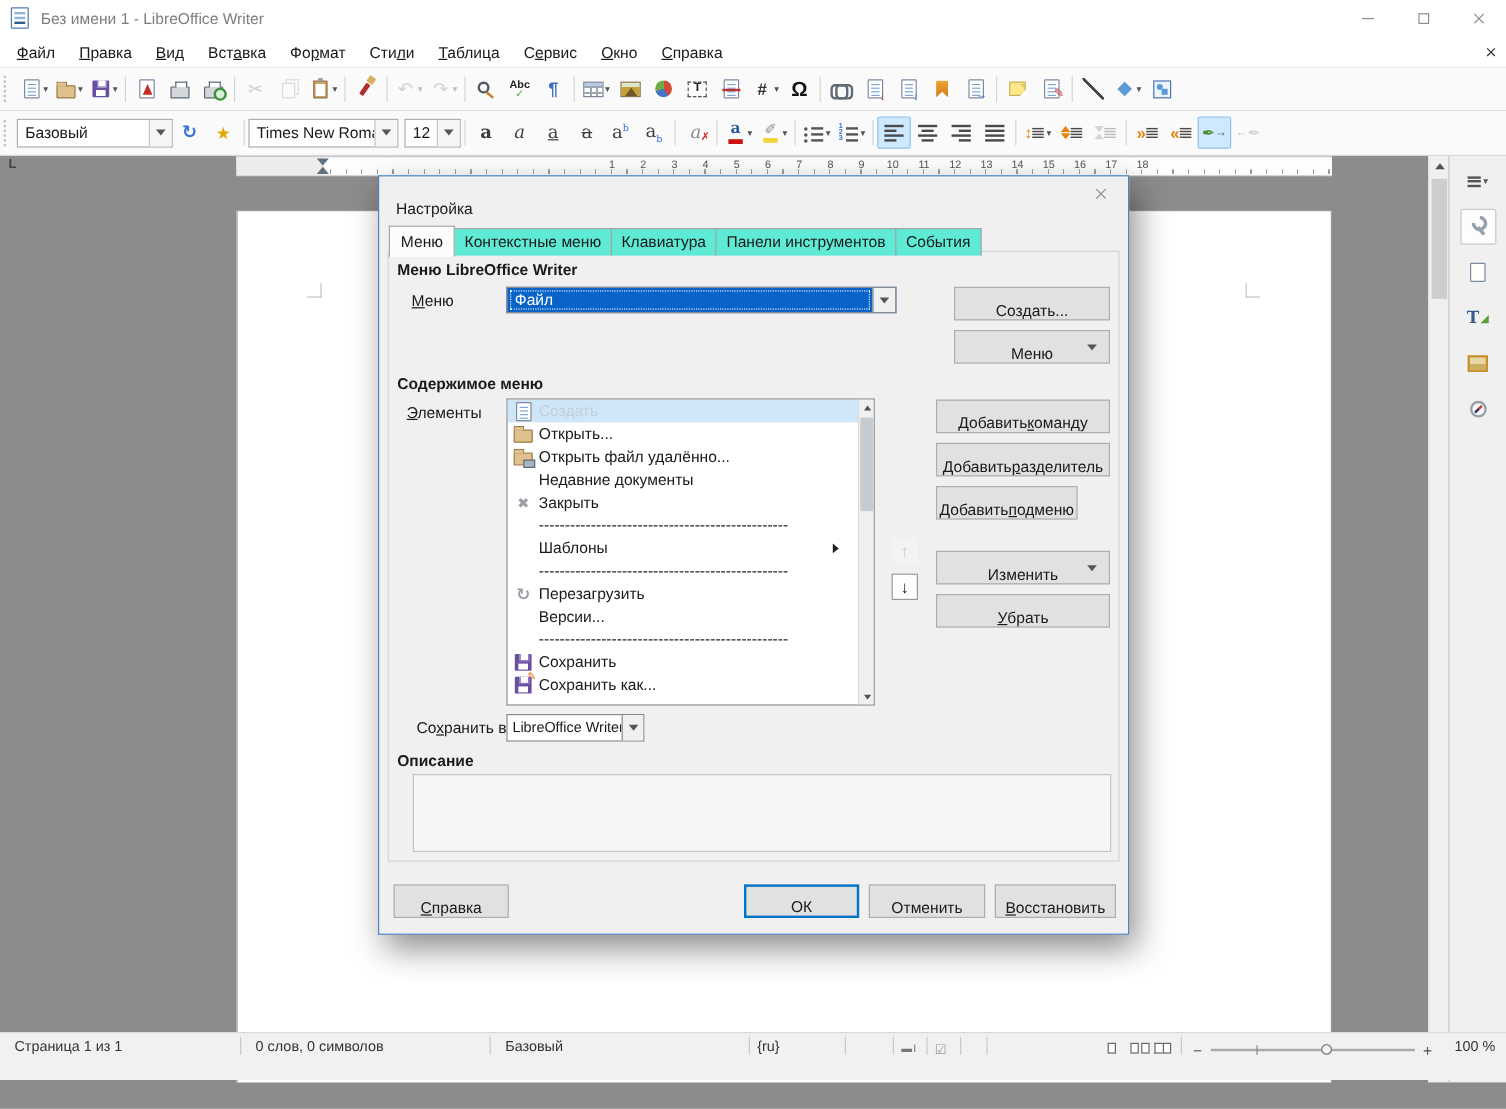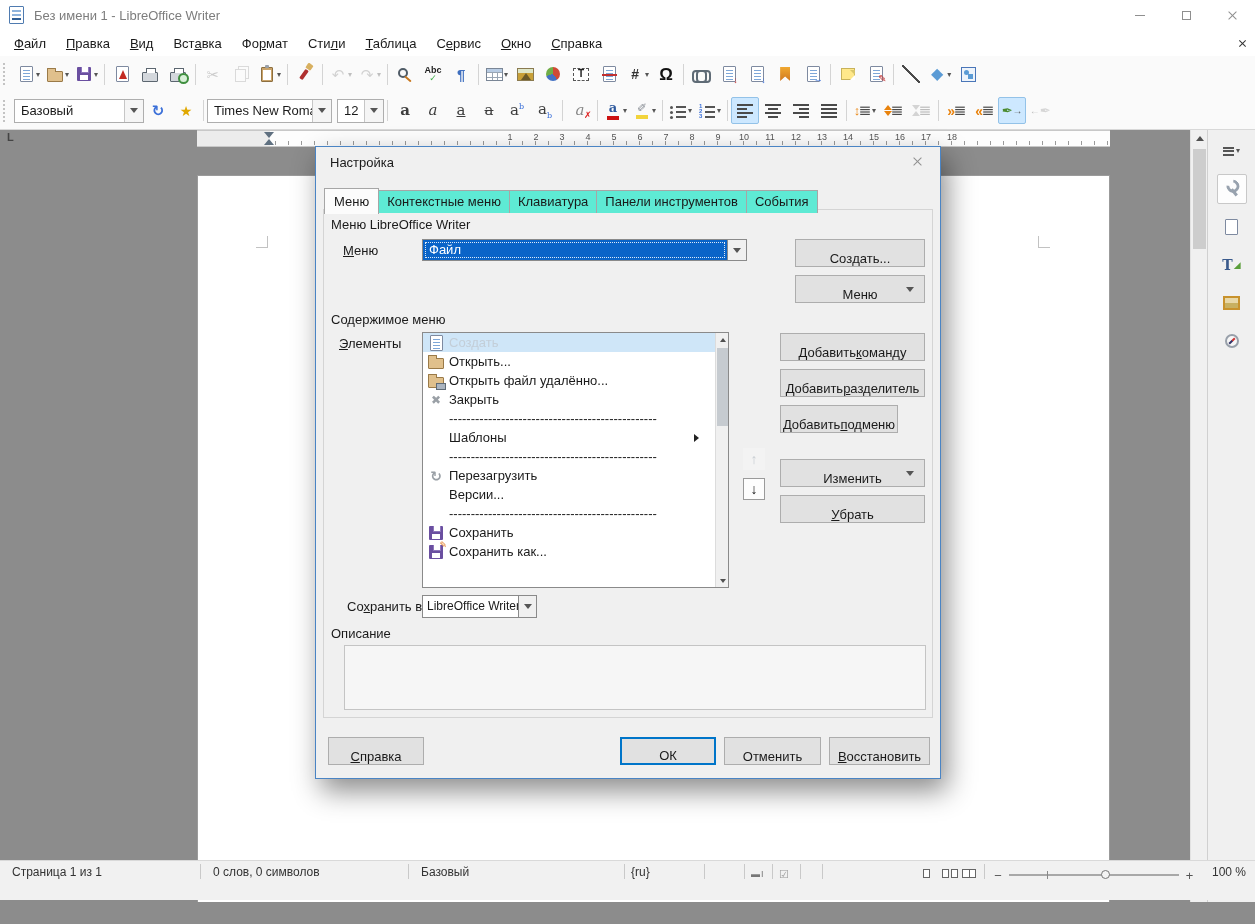--- a/index.html
+++ b/index.html
@@ -159,27 +159,27 @@
   .sdiv{position:absolute;top:3px;width:1px;height:15px;background:#c9c9c9}
   .sic{position:absolute;top:2px;display:flex;align-items:center;height:18px}
   .zoomw{position:absolute;left:994px;top:1px;display:flex;align-items:center;gap:7px;height:20px}
   .zsign{font-size:13px;color:#555}
   .ztrack{position:relative;width:170px;height:2px;background:#a8a8a8}
   .ztick{position:absolute;left:38px;top:-3px;width:1px;height:8px;background:#888}
   .zthumb{position:absolute;left:92px;top:-4px;width:9px;height:9px;border:1px solid #777;border-radius:50%;background:#f4f4f4}
 
   
   .dialog{position:absolute;left:315px;top:146px;width:626px;height:633px;background:#f0f0f0;border:1px solid #4a84c4;box-shadow:6px 12px 26px rgba(0,0,0,.45)}
-  .dlg-title{position:absolute;left:14px;top:8px;font-size:13px;color:#1a1a1a}
+  .dlg-title{position:absolute;left:14px;top:19px;font-size:13px;color:#1a1a1a}
   .dlg-close{position:absolute;right:16px;top:9px;width:12px;height:12px}
   .tabs{position:absolute;left:9px;top:41px;display:flex;align-items:flex-end;z-index:2}
   .tab{padding:3px 8px 4px;border:1px solid #a6a6a6;border-bottom:none;background:#5eead4;margin-left:-1px;white-space:nowrap}
   .tab.active{background:#fcfcfc;padding:5px 9px;margin-bottom:-1px;z-index:3;position:relative}
   .panel{position:absolute;left:7px;top:62px;width:610px;height:509px;border:1px solid #d4d4d4;background:#f0f0f0}
-  .dsec{position:absolute;font-weight:normal}
+  .dsec{position:absolute;font-weight:bold}
   .dlabel{position:absolute}
   .sel-combo{position:absolute;left:106px;top:92px;width:325px;height:22px;border:1px solid #8a8a8a;background:#0a64c8;display:flex}
   .sel-combo .val{flex:1;color:#fff;padding:2px 6px;outline:1px dotted #dce9f7;outline-offset:-3px;white-space:nowrap;overflow:hidden}
   .sel-combo .cbtn{width:19px;background:#f0f0f0;border-left:1px solid #8a8a8a;display:flex;align-items:center;justify-content:center}
   .w-combo{position:absolute;left:106px;top:448px;width:115px;height:23px;border:1px solid #8a8a8a;background:#fff;display:flex}
   .w-combo .val{flex:1;padding:3px 4px;font-size:12px;white-space:nowrap;overflow:hidden}
   .w-combo .cbtn{width:18px;background:#f0f0f0;border-left:1px solid #8a8a8a;display:flex;align-items:center;justify-content:center}
   .btn{position:absolute;height:28px;background:#e1e1e1;border:1px solid #adadad;display:flex;align-items:flex-end;justify-content:center;font-size:13px;cursor:default}
   .btn.primary{border:2px solid #0075c9}
   .btn .dda{position:absolute;right:10px;top:11px}
@@ -764,20 +764,24 @@
           </div>
           <div class="lrow">
             <span class="licell">
               <span class="icx">
                 <span class="s-folder rem"></span>
               </span>
             </span>
             <span>Открыть файл удалённо...</span>
           </div>
           <div class="lrow">
+            <span class="licell"></span>
+            <span>Недавние документы</span>
+          </div>
+          <div class="lrow">
             <span class="licell">
               <span class="icx">
                 <span class="g" style="color:#9aa0a6;font-weight:bold;font-size:12px">✖</span>
               </span>
             </span>
             <span>Закрыть</span>
           </div>
           <div class="lrow">
             <span class="licell"></span>
             <span>------------------------------------------------</span>

